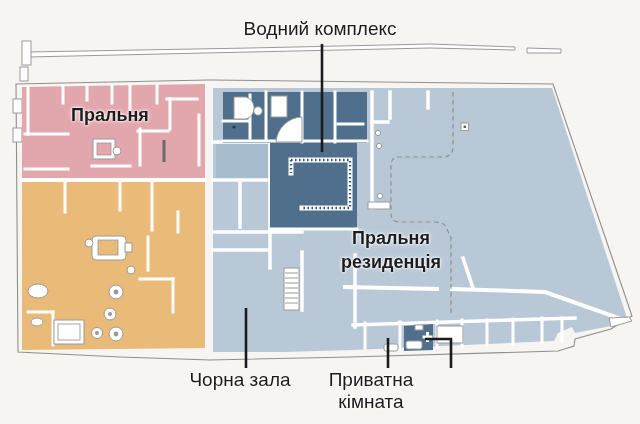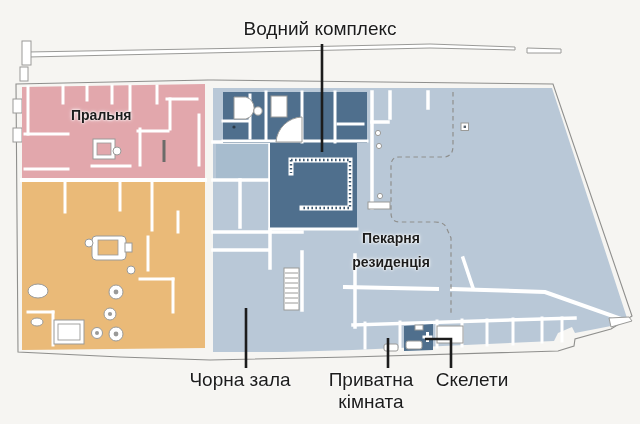--- a/index.html
+++ b/index.html
@@ -13,21 +13,21 @@
   #plan-svg{position:absolute;left:0;top:0;}
   .lbl{
     position:absolute;
     color:var(--ink);
     text-shadow:0 0 2px #fff,0 0 3px rgba(255,255,255,.85),0 0 5px rgba(255,255,255,.6);
     white-space:nowrap;
   }
   .lbl.center{transform:translateX(-50%);text-align:center;white-space:normal;}
   .lbl.bold{font-weight:bold;}
   .t-title{font-size:19px;line-height:22px;}
-  .t-region{font-size:14px;line-height:24px;}
+  .t-region{font-size:18px;line-height:24px;}
   .t-note{font-size:19px;line-height:22px;}
 
   .f-white{fill:var(--plan_white);}
   .f-pink{fill:var(--laundry_pink);}
   .f-orange{fill:var(--bakery_orange);}
   .f-blue{fill:var(--light_blue);}
   .f-mblue{fill:var(--medium_blue);}
   .f-dark{fill:var(--dark_blue);}
   .s-outline{stroke:var(--outline);stroke-width:1.1;fill:none;}
   .wall{stroke:var(--plan_white);fill:none;stroke-linecap:square;}
@@ -213,21 +213,20 @@
     <path class="leader" d="M388,338 V368"></path>
     <path class="leader" d="M425,339 H451 V368"></path>
   </g>
 </svg>
 
 <div class="lbl center t-title" style="left:320px;top:18px;">Водний комплекс</div>
 
 <div class="lbl bold t-region" style="left:71px;top:103px;">Пральня</div>
 
 
-<div class="lbl center bold t-region" style="left:391px;top:226px;width:124px;">Пекарня резиденція</div>
+<div class="lbl center bold t-region" style="left:391px;top:226px;width:124px;">Пральня резиденція</div>
 
 <div class="lbl center t-note" style="left:240px;top:369px;">Чорна зала</div>
 
 <div class="lbl center t-note" style="left:371px;top:369px;width:112px;">Приватна кімната</div>
 
-<div class="lbl center t-note" style="left:472px;top:369px;">Скелети</div>
 
 </div>
 
 </body></html>

